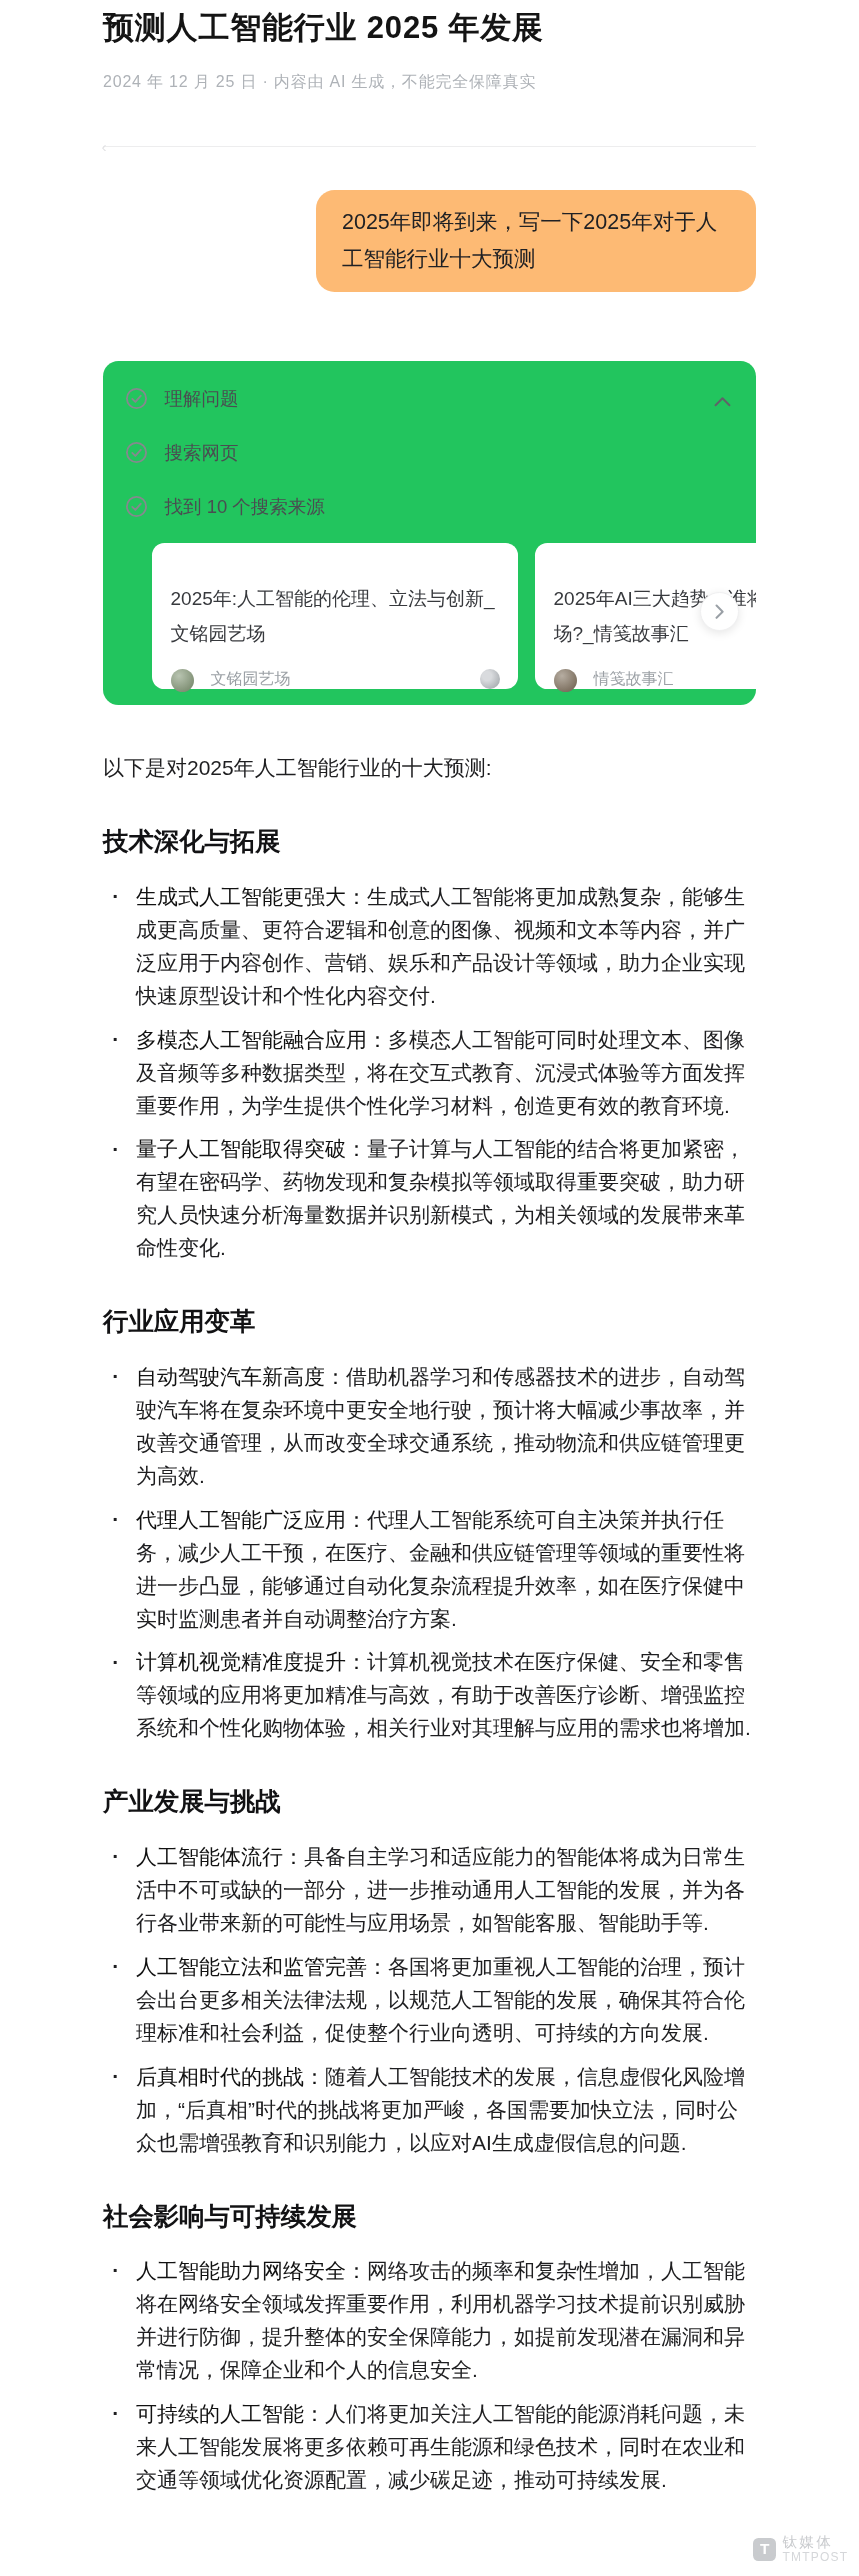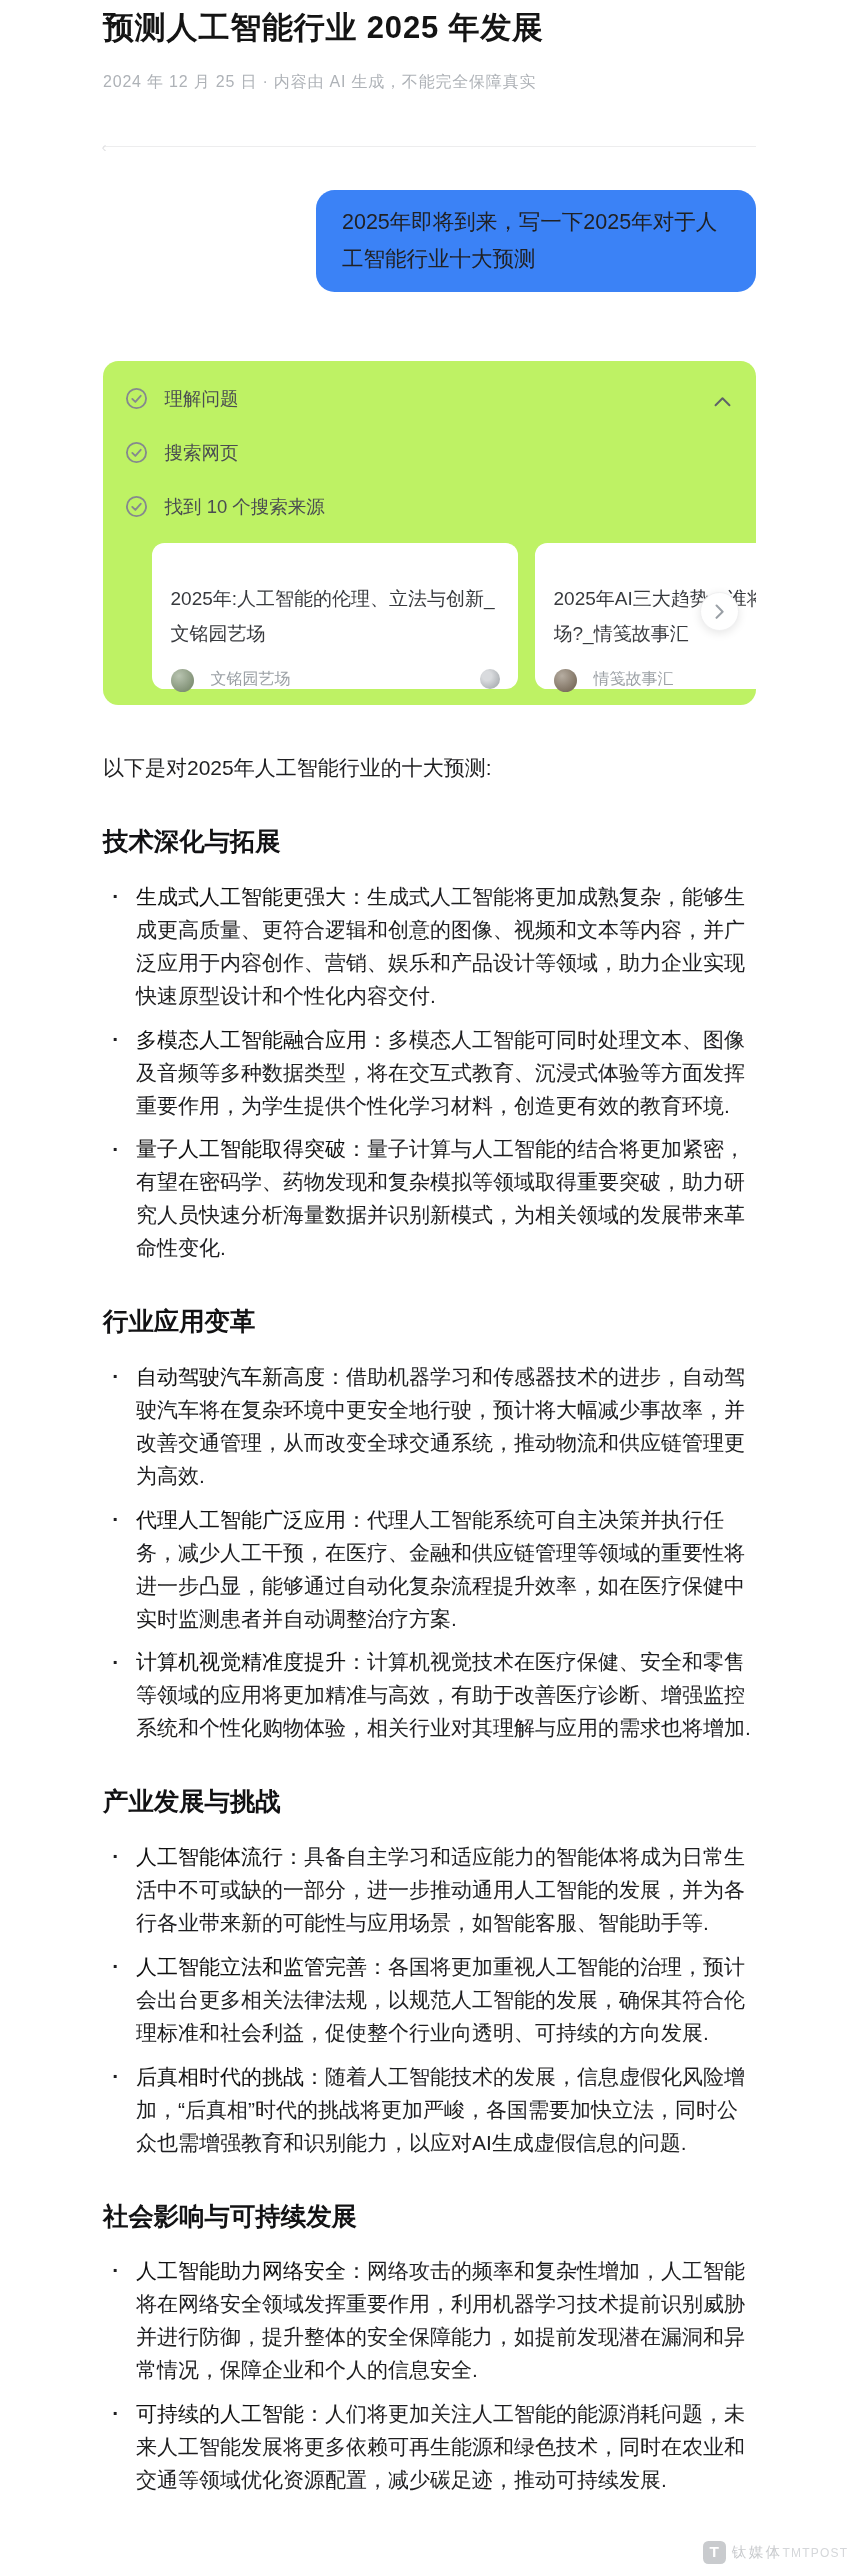--- a/index.html
+++ b/index.html
@@ -7,25 +7,25 @@
         font-family:"Liberation Sans",sans-serif;box-sizing:border-box;padding:0 103px;color:#1e1e20;}
 
   
   .title{margin:0;padding-top:7.7px;font-size:31px;line-height:40px;font-weight:700;color:#141414;letter-spacing:0.8px;}
   .meta{margin-top:24.6px;font-size:16px;line-height:19px;color:#aeb2b7;letter-spacing:0.8px;}
   .divider{position:relative;margin-top:55px;border-top:1.5px solid #ededee;}
   .divider-handle{position:absolute;left:-1.5px;top:-9.2px;font-size:15.4px;color:#e2e2e4;}
 
   
   .bubble-row{margin-top:43px;display:flex;justify-content:flex-end;}
-  .bubble{background:#3b82f6;border-radius:18.5px;padding:14px 26px;max-width:388px;
+  .bubble{background:#fdba74;border-radius:18.5px;padding:14px 26px;max-width:388px;
           font-size:21.5px;line-height:37px;color:#202124;}
 
   
-  .panel{position:relative;margin-top:69px;background:#bef264;border-radius:15.4px;
+  .panel{position:relative;margin-top:69px;background:#22c55e;border-radius:15.4px;
          height:344px;box-sizing:border-box;padding:20px 0 17px;overflow:hidden;}
   .step{display:flex;align-items:center;gap:17px;padding:0 21.5px;height:34px;margin-bottom:20px;}
   .step-icon{width:23px;height:23px;flex:0 0 23px;}
   .step-label{font-size:18.5px;color:#4a4d51;}
   .collapse-btn{position:absolute;top:26px;right:20px;width:28px;height:28px;display:flex;
                 align-items:center;justify-content:center;background:none;border:none;padding:0;cursor:pointer;}
   .sources-row{display:flex;gap:17px;margin-left:49px;margin-top:4.6px;}
   .card{width:366px;min-width:366px;height:146px;background:#fff;border-radius:12.3px;
         box-sizing:border-box;padding:20px 18.5px 15.4px;}
   .card-title{font-size:19px;line-height:35px;color:#37393d;height:69px;overflow:hidden;margin-top:18px;}
@@ -45,21 +45,21 @@
   .bullets{list-style:none;margin:0;padding:0;}
   .bullets li{position:relative;padding-left:33px;font-size:21px;line-height:33px;
               color:#1e1e20;margin-bottom:10.8px;}
   .bullets li::before{content:"·";position:absolute;left:9.2px;top:-0.8px;font-weight:700;color:#1e1e20;}
   .lead{font-weight:400;color:#111;}
 
   
   .watermark{position:absolute;right:10.8px;bottom:12.3px;display:flex;align-items:center;gap:6.2px;}
   .wm-icon{width:23px;height:23px;border-radius:5.4px;background:#c9cbce;color:#fff;
            display:flex;align-items:center;justify-content:center;font-size:15.4px;font-weight:700;}
-  .wm-text{display:flex;flex-direction:row;line-height:1.1;align-items:flex-end;}
+  .wm-text{display:flex;flex-direction:column;line-height:1.1;}
   .wm-cn{font-size:14.6px;color:#c9cbce;letter-spacing:2.3px;}
   .wm-en{font-size:12px;color:#d5d7da;letter-spacing:1.2px;}
 </style>
 </head>
 <body>
 
 <div class="page">
 
   <h1 class="title">预测人工智能行业 2025 年发展</h1>
   <div class="meta">2024 年 12 月 25 日 · 内容由 AI 生成，不能完全保障真实</div>

